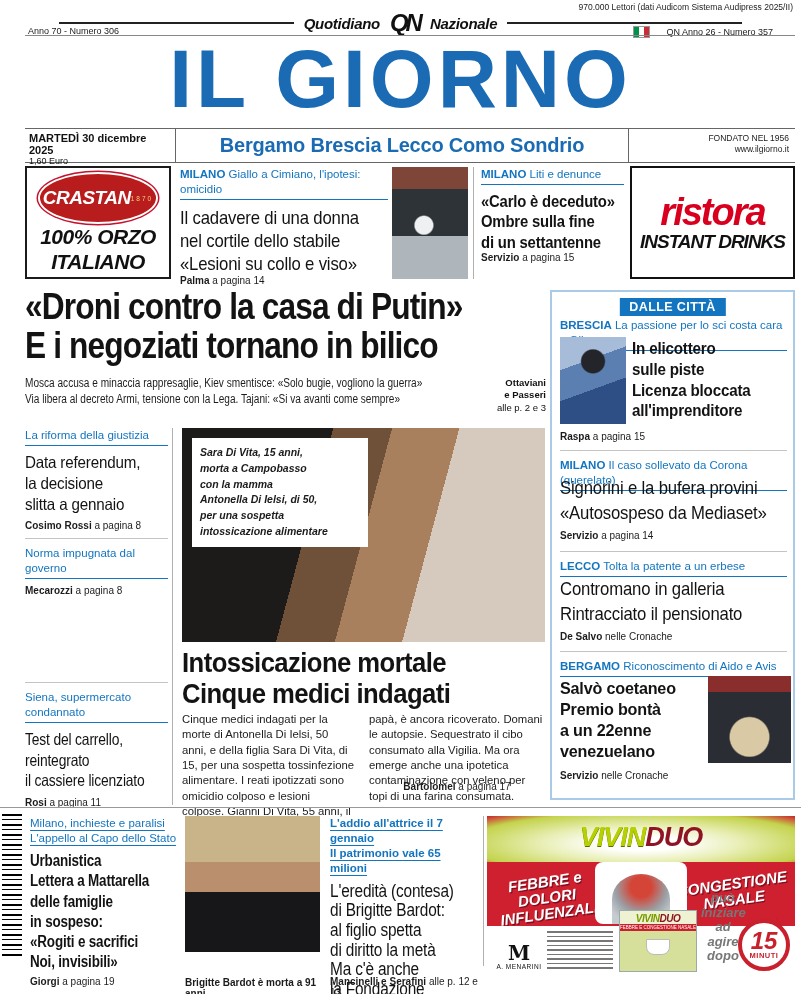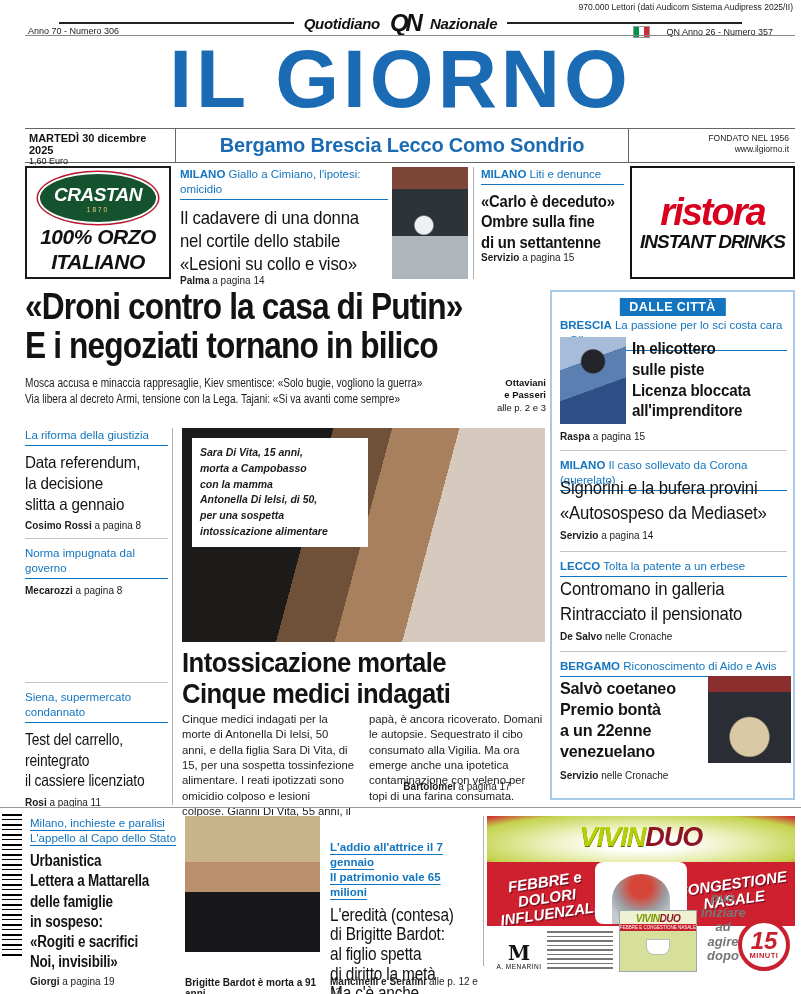--- a/index.html
+++ b/index.html
@@ -44,22 +44,22 @@
   #infobar{top:128px;left:25px;width:770px;height:33px;border-top:1px solid #666;border-bottom:1px solid #666;display:flex;}
   #infobar .cell1{width:150px;padding:3px 4px;box-sizing:border-box;}
   #infobar .cell1 .d{font-size:11px;font-weight:800;}
   #infobar .cell1 .p{font-size:9px;}
   #infobar .cell2{width:452px;border-left:1px solid #666;border-right:1px solid #666;display:flex;align-items:center;justify-content:center;}
   #infobar .cell2 .ed{font-size:20px;font-weight:800;color:#1a6bb3;letter-spacing:-.2px;}
   #infobar .cell3{flex:1;padding:4px 6px;text-align:right;font-size:8.5px;line-height:1.35;color:#222;}
   
   #crastan{left:25px;top:166px;width:146px;height:113px;border:2px solid #1b1b1b;box-sizing:border-box;
     display:flex;flex-direction:column;align-items:center;justify-content:center;gap:2px;}
-  .cr-oval{width:120px;height:52px;border-radius:50%;background:#14532d;box-shadow:inset 0 0 0 2px #fff,0 0 0 1.5px #c41230;
-    display:flex;flex-direction:column;align-items:center;justify-content:center;color:#fff;}
+  .cr-oval{width:120px;height:52px;border-radius:50%;background:#b91c1c;box-shadow:inset 0 0 0 2px #fff,0 0 0 1.5px #c41230;
+    display:flex;flex-direction:row;align-items:center;justify-content:center;color:#fff;}
   .cr-brand{font-weight:800;font-style:italic;font-size:19px;letter-spacing:-.5px;}
   .cr-year{font-size:6.5px;color:#f2d27c;letter-spacing:2px;}
   .cr-txt{font-size:21px;font-weight:800;font-style:italic;line-height:1.05;letter-spacing:-.5px;text-align:center;}
   
   #ta-left{left:180px;top:167px;width:208px;}
   #ta-left .hl{font-size:19px;font-weight:400;line-height:1.22;margin-top:6px;}
   #ta-right{left:481px;top:167px;width:143px;}
   #ta-right .hl{font-size:16.5px;font-weight:700;line-height:1.24;margin-top:6px;}
   #photo-crime{left:392px;top:167px;width:76px;height:112px;
     background-image:radial-gradient(circle at 42% 52%, #eef0f2 0 12%, rgba(0,0,0,0) 14%),
@@ -113,21 +113,21 @@
   #botrule{top:807px;left:0;width:801px;height:1px;background:#999;}
   #barcode{left:2px;top:814px;width:20px;height:142px;
     background:repeating-linear-gradient(180deg,#000 0 2px,#fff 2px 5px,#000 5px 6px,#fff 6px 10px);}
   #bl{left:30px;top:816px;width:148px;}
   #bl .hl{font-size:16px;font-weight:700;line-height:1.27;margin-top:5px;}
   #bl-by{left:30px;top:976px;}
   #photo-bardot{left:185px;top:816px;width:135px;height:136px;
     background:linear-gradient(180deg,#c9b489 0 34%,#b98f6e 34% 56%,#17171a 56% 100%);}
   #bardot-cap{left:185px;top:977px;width:145px;font-size:10px;font-weight:700;color:#1b1b1b;}
   #bb{left:330px;top:816px;width:150px;}
-  #bb .k{font-weight:700;margin-top:24px;}
+  #bb .k{font-weight:700;}
   #bb .hl{font-size:17.5px;font-weight:400;line-height:1.12;margin-top:6px;}
   #bb-by{left:330px;top:976px;width:150px;}
   #vline-bot{left:483px;top:816px;height:150px;}
   
   #ad{left:487px;top:816px;width:308px;height:160px;background:#cf2030;overflow:hidden;}
   #ad .band{position:absolute;top:0;left:0;width:100%;height:46px;
     background:radial-gradient(ellipse at 50% 60%, #ffffff 0 18%, #e9efb7 45%, #c3d34c 80%, #cf2030 100%);}
   #ad .logo{position:absolute;top:8px;left:0;width:100%;text-align:center;font-size:27px;font-weight:800;
     font-style:italic;letter-spacing:-1px;line-height:1;}
   #ad .logo .a{color:#b7d000;text-shadow:0 1px 0 #5d6a00;}

